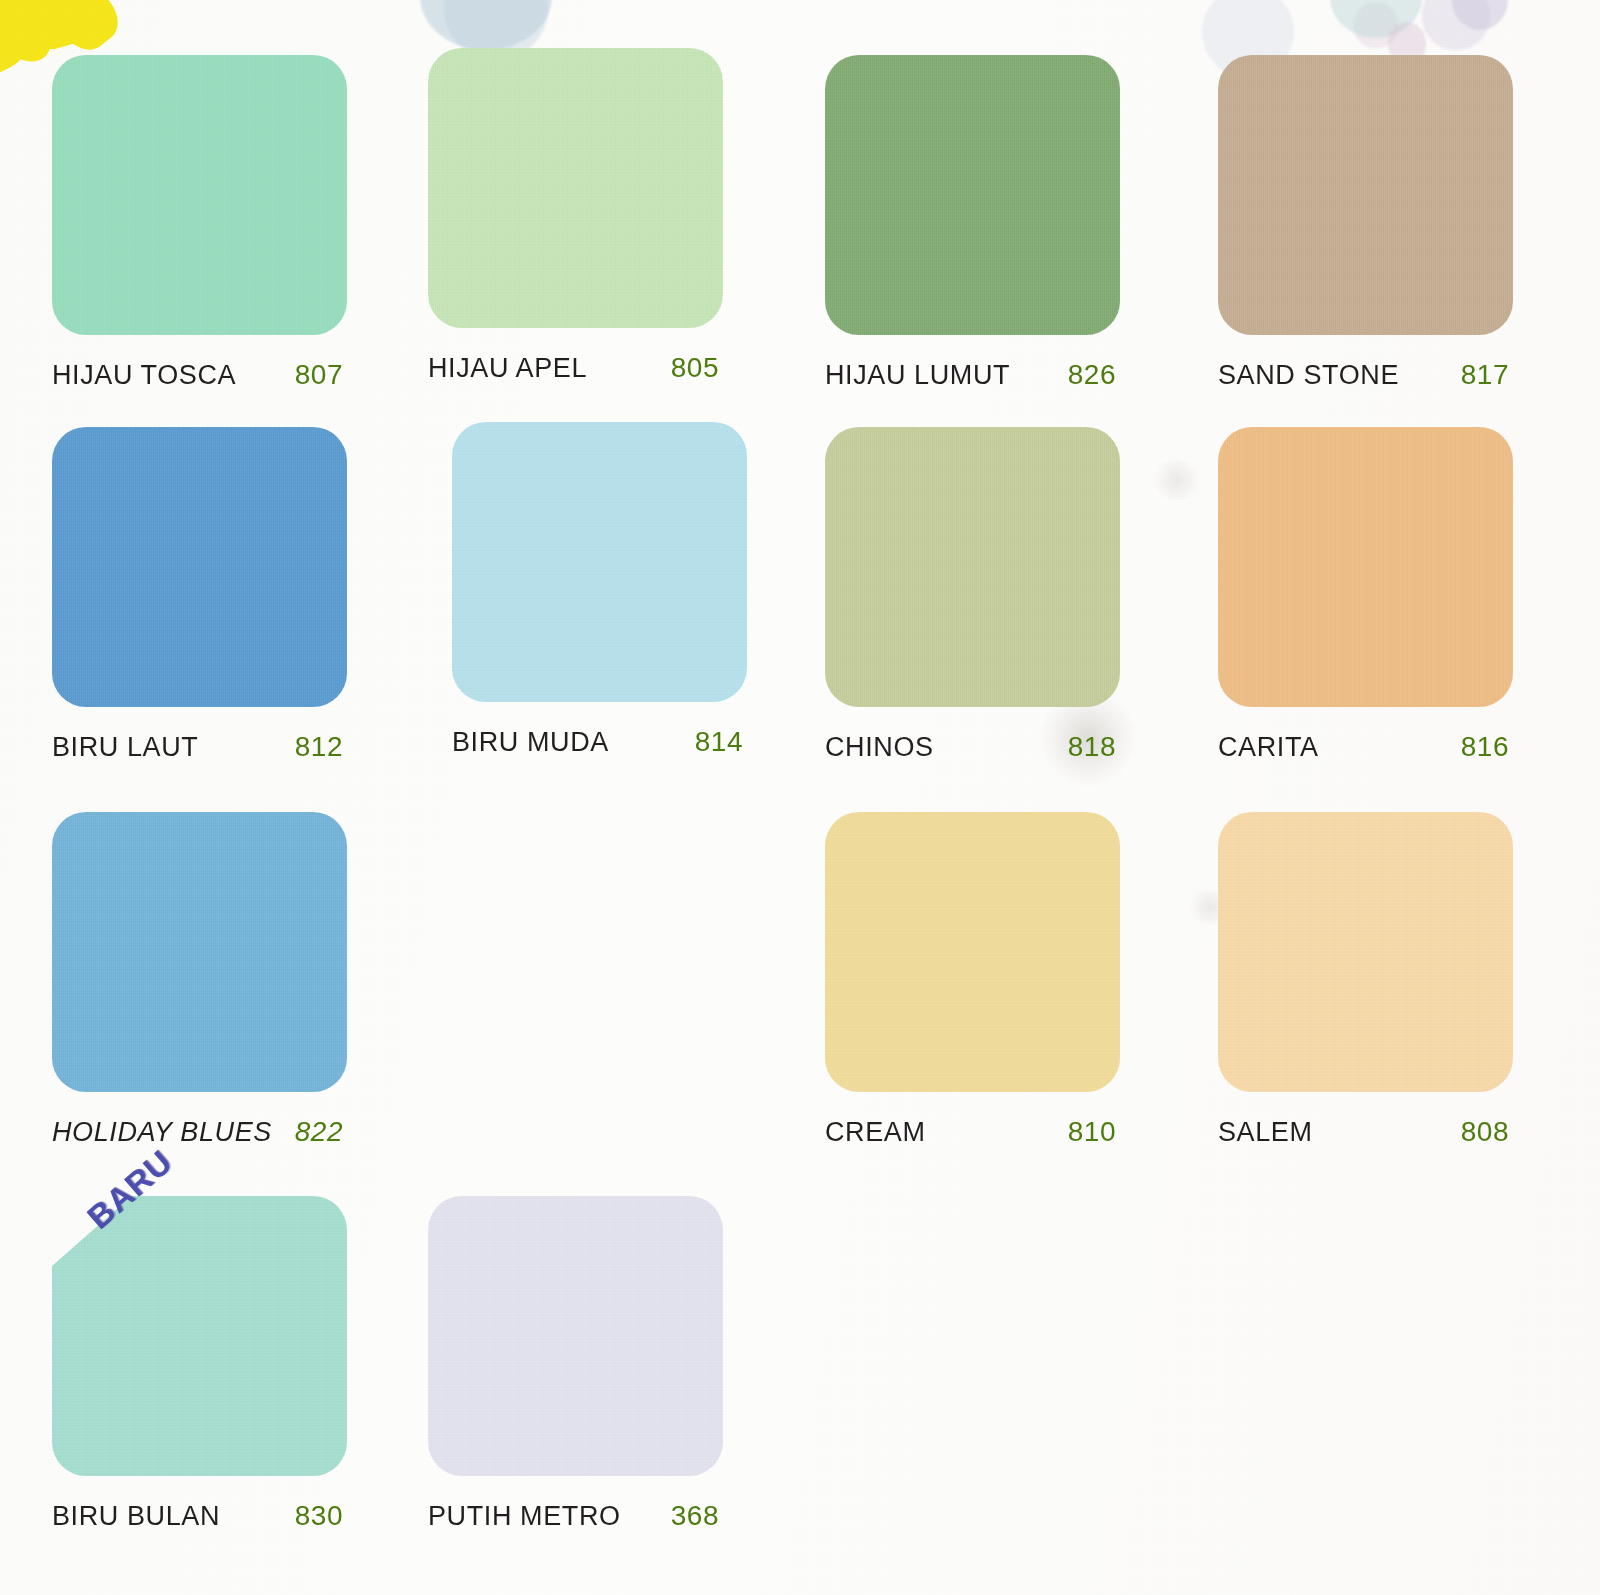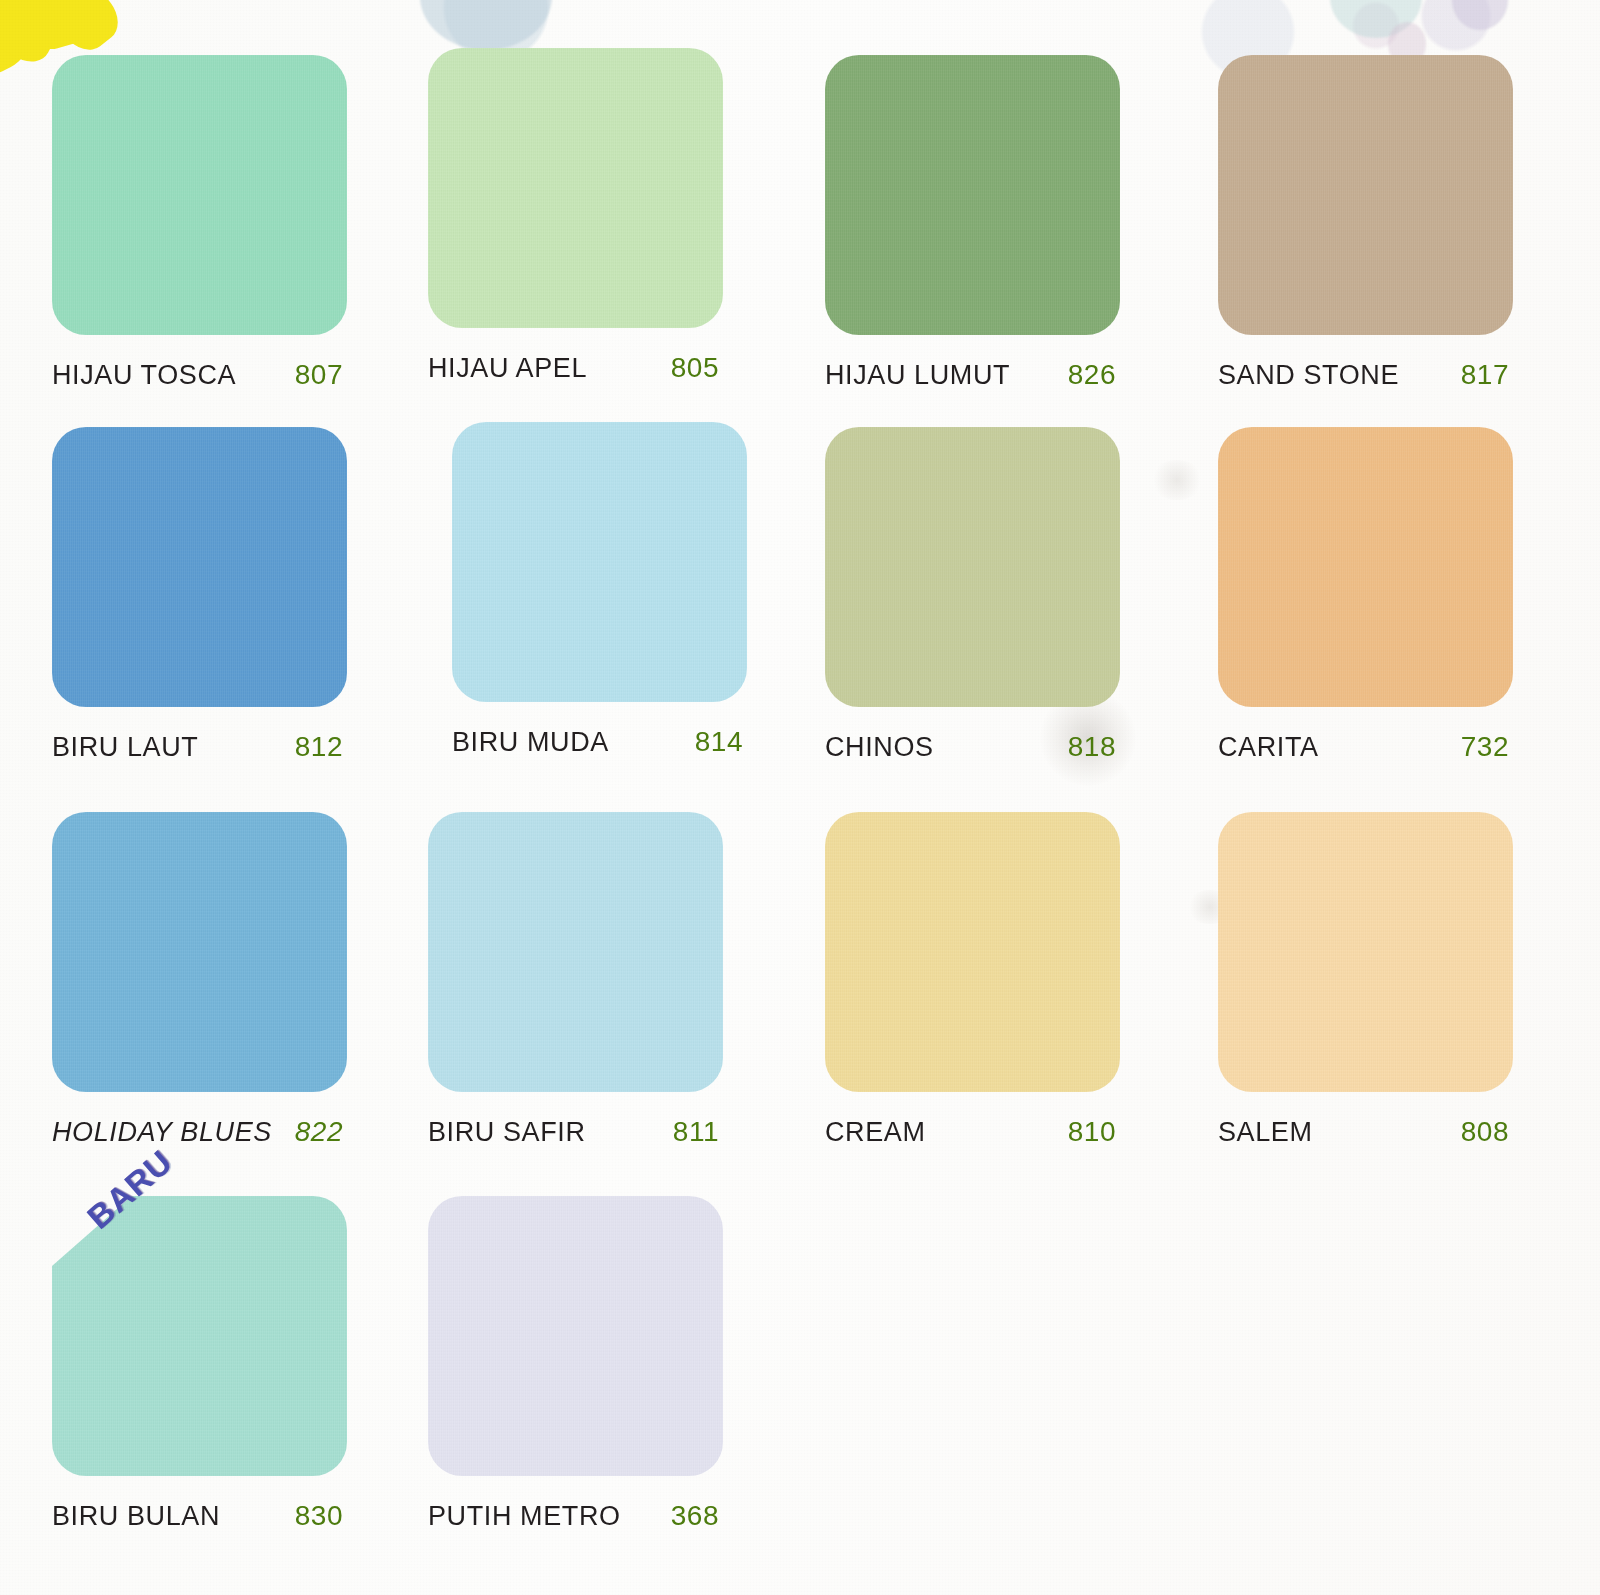--- a/index.html
+++ b/index.html
@@ -208,35 +208,28 @@
       <div class="swatch" title="CHINOS" style="background: rgb(197, 204, 155);"></div>
       <div class="caption">
         <span class="cname">CHINOS</span>
         <span class="ccode">818</span>
       </div>
     </div>
     <div class="cell" style="left: 1218px; top: 427px;">
       <div class="swatch" title="CARITA" style="background: rgb(238, 189, 133);"></div>
       <div class="caption">
         <span class="cname">CARITA</span>
-        <span class="ccode">732</span>
+        <span class="ccode">816</span>
       </div>
     </div>
     <div class="cell" style="left: 52px; top: 812px; font-style: italic;">
       <div class="swatch" title="HOLIDAY BLUES" style="background: rgb(116, 180, 216);"></div>
       <div class="caption">
         <span class="cname">HOLIDAY BLUES</span>
         <span class="ccode">822</span>
-      </div>
-    </div>
-    <div class="cell" style="left: 428px; top: 812px;">
-      <div class="swatch" title="BIRU SAFIR" style="background: rgb(183, 223, 234);"></div>
-      <div class="caption">
-        <span class="cname">BIRU SAFIR</span>
-        <span class="ccode">811</span>
       </div>
     </div>
     <div class="cell" style="left: 825px; top: 812px;">
       <div class="swatch" title="CREAM" style="background: rgb(239, 219, 154);"></div>
       <div class="caption">
         <span class="cname">CREAM</span>
         <span class="ccode">810</span>
       </div>
     </div>
     <div class="cell" style="left: 1218px; top: 812px;">

